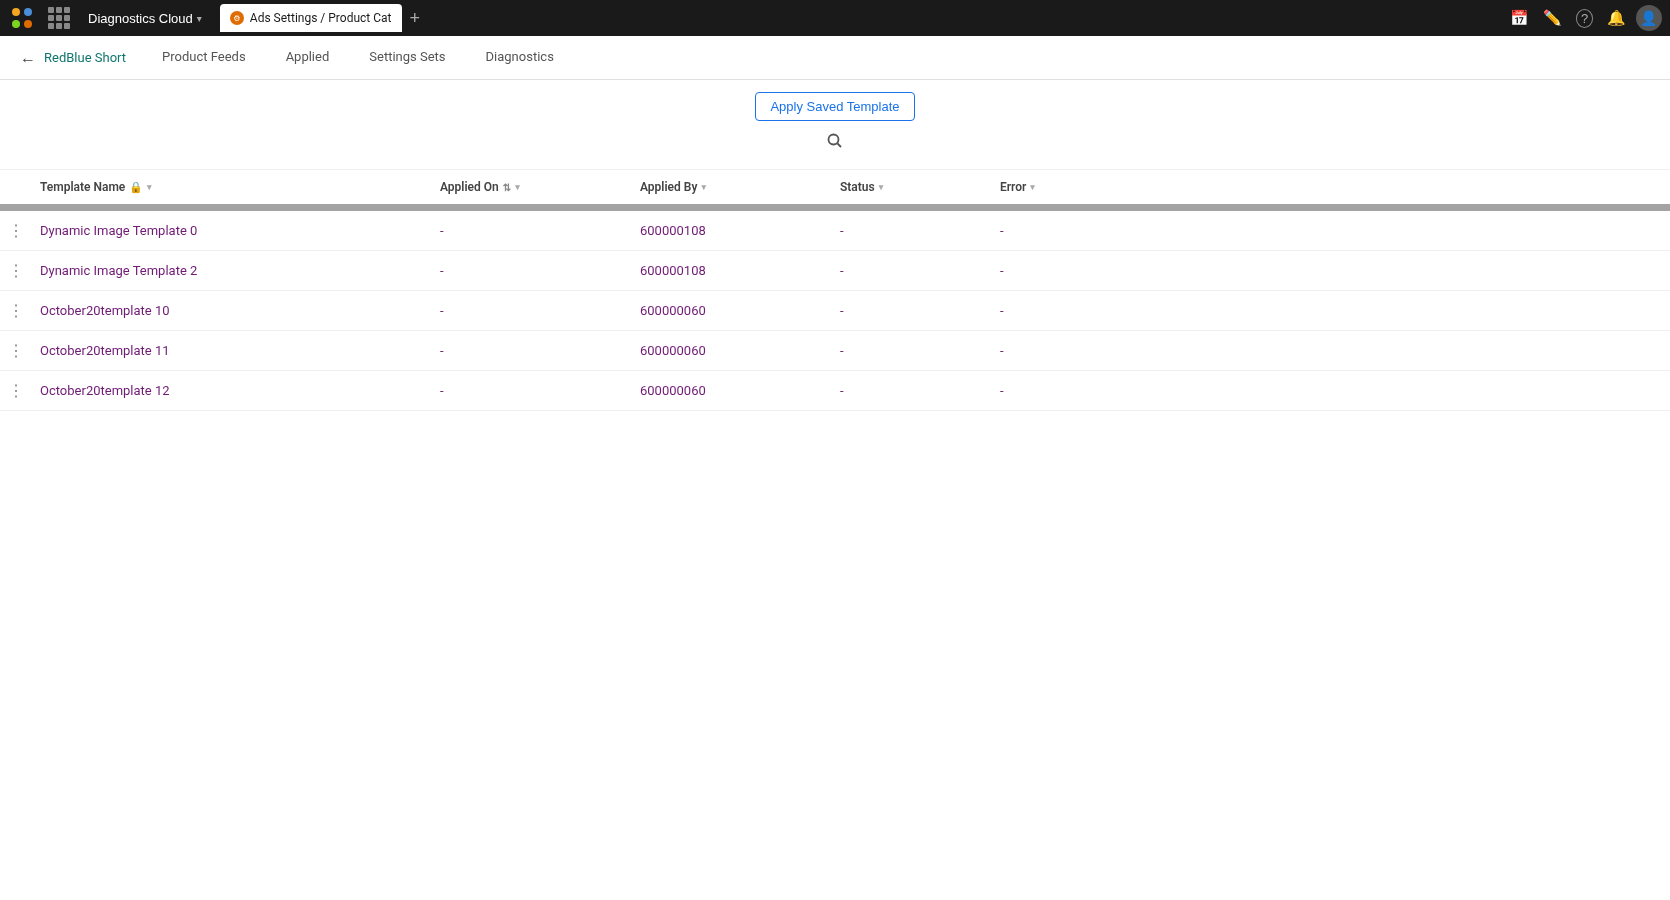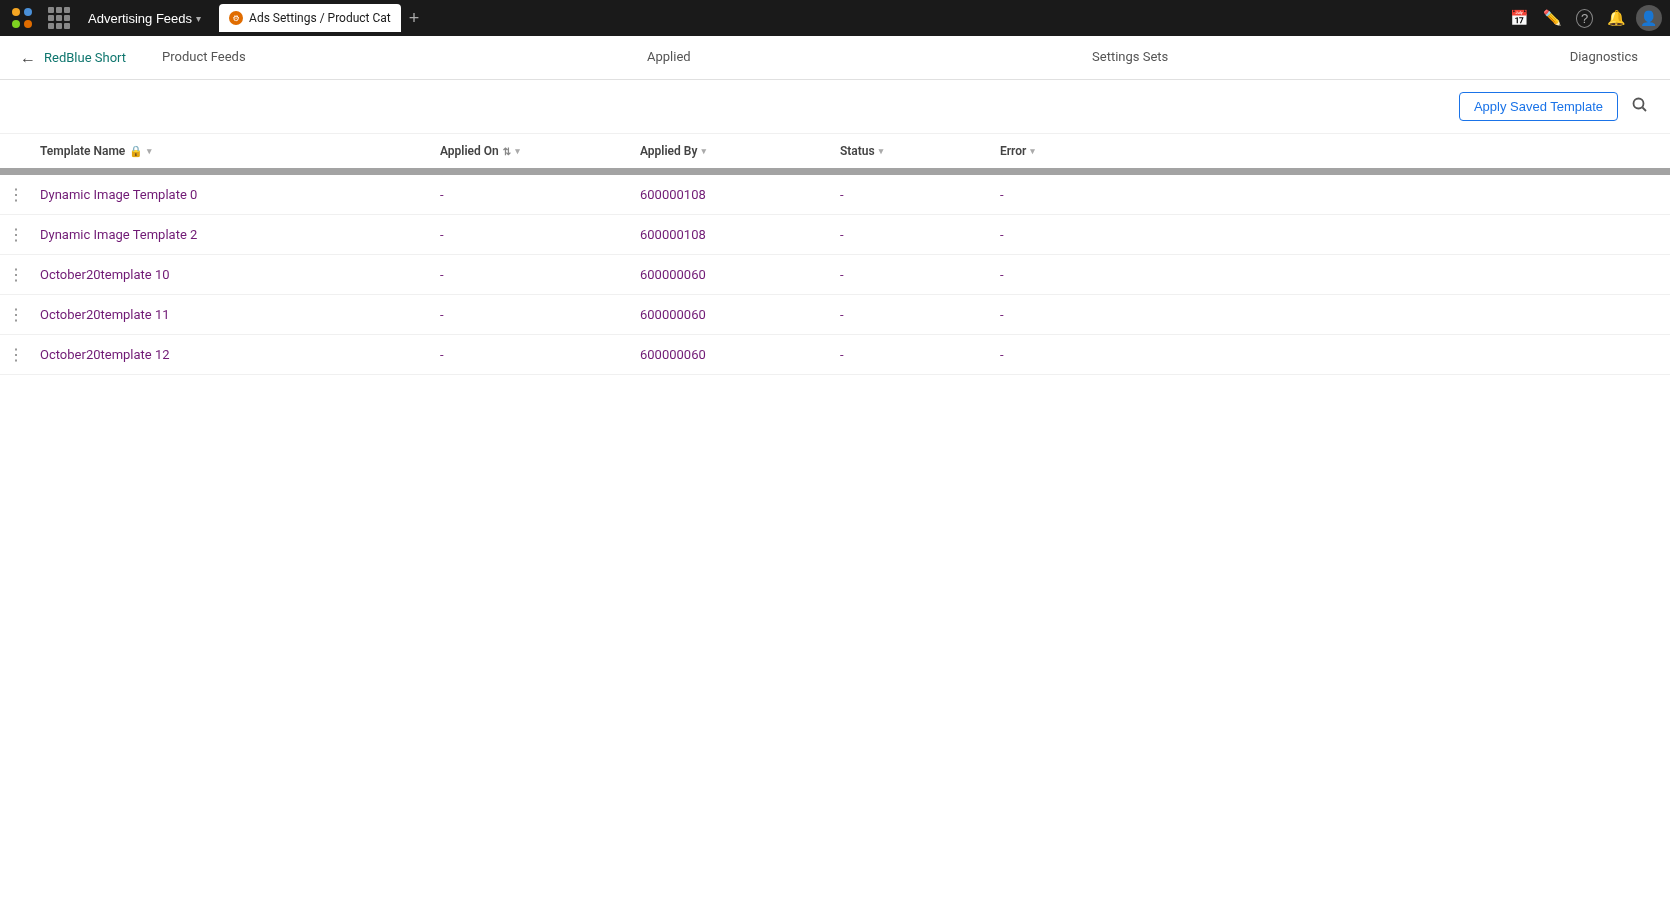--- a/index.html
+++ b/index.html
@@ -150,21 +150,21 @@
       font-size: 13px;
       font-weight: 400;
       color: #0f766e;
       margin-right: 16px;
     }
     .nav-tabs {
       display: flex;
       align-items: center;
       gap: 8px;
       flex: 1;
-      justify-content: space-between;
+      justify-content: flex-start;
     }
     .nav-tab {
       padding: 10px 16px;
       font-size: 13px;
       color: #555;
       cursor: pointer;
       border-bottom: 2px solid transparent;
       white-space: nowrap;
       text-decoration: none;
       display: flex;
@@ -178,20 +178,21 @@
     }
 
     
     .toolbar {
       display: flex;
       align-items: center;
       justify-content: flex-end;
       padding: 12px 16px;
       gap: 8px;
       border-bottom: 1px solid #f0f0f0;
+      flex-direction: column;
     }
     .apply-template-btn {
       background: #fff;
       border: 1.5px solid #1a73e8;
       color: #1a73e8;
       padding: 6px 14px;
       border-radius: 4px;
       font-size: 13px;
       cursor: pointer;
       font-weight: 500;
@@ -287,21 +288,21 @@
       <div class="waffle-dot"></div>
         <div class="waffle-dot"></div>
         <div class="waffle-dot"></div>
       <div class="waffle-dot"></div>
         <div class="waffle-dot"></div>
         <div class="waffle-dot"></div>
     </div>
   </button>
 
   <button class="app-name-btn">
-    <span>Advertising Feeds</span>
+    <span>Diagnostics Cloud</span>
     <span class="chevron-down">▾</span>
   </button>
 
   <div class="tab-container">
     <div class="browser-tab active">
       <div class="tab-icon">⚙</div>
       <span class="tab-text">Ads Settings / Product Cat</span>
     </div>
     <button class="add-tab-btn">+</button>
   </div>

